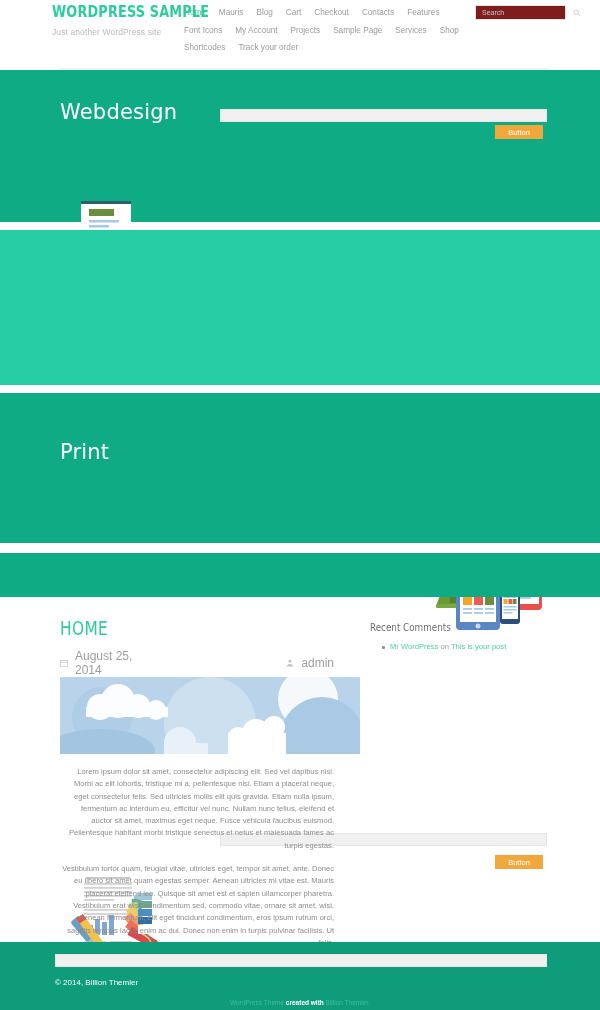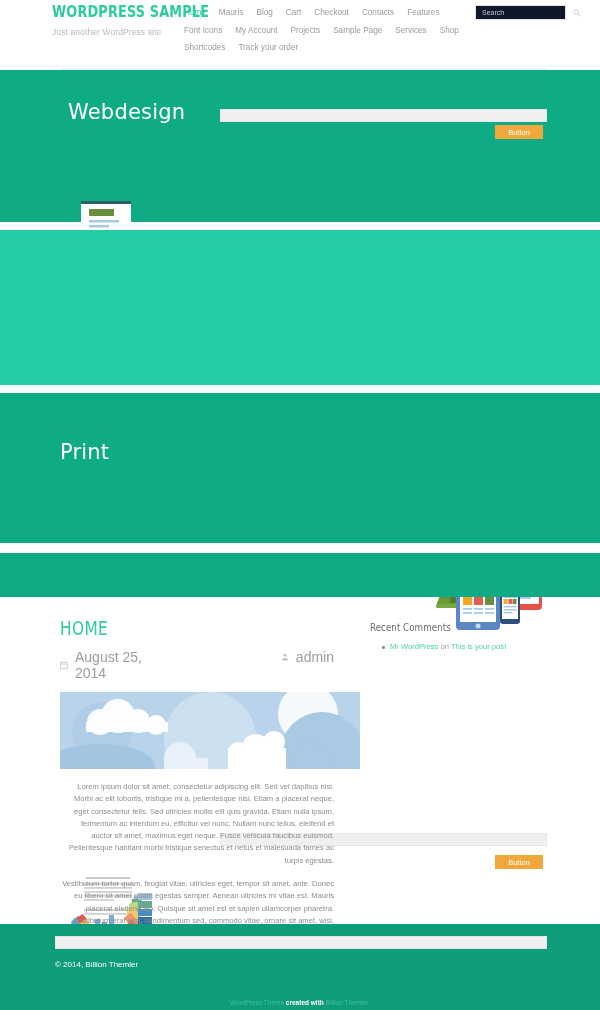--- a/index.html
+++ b/index.html
@@ -22,21 +22,21 @@
   }
   .brand-tag { margin-top:6px; font-size:8.5px; color:#b9b9b9; letter-spacing:.1px; }
 
   .nav { position:absolute; left:184px; top:8px; width:268px; }
   .nav-row { display:flex; flex-wrap:nowrap; margin-bottom:8.5px; }
   .nav-item { font-size:8.2px; color:#9a9a9a; margin-right:13px; white-space:nowrap; cursor:pointer; }
   .nav-item.active { color:#2ecb9f; }
 
   .searchbox {
     position:absolute; right:34px; top:5px; width:91px; height:15px;
-    border:1px solid #e2e2e2; background:#0f172a; display:flex; align-items:center;
+    border:1px solid #e2e2e2; background:#7f1d1d; display:flex; align-items:center;
   }
   .searchbox input {
     border:none; outline:none; flex:1; height:13px; font-size:7px; color:#9a9a9a;
     padding-left:6px; background:transparent; font-family:"Liberation Sans", sans-serif;
   }
   .searchbox input::placeholder { color:#c9c9c9; }
   .search-ico { width:14px; display:flex; align-items:center; justify-content:center; color:#c4c4c4; }
 
   
   .subbar { position:absolute; left:60px; top:68px; width:488px; height:10px; background:#f1f1f1; }
@@ -55,21 +55,21 @@
   .promo-field {
     position:absolute; height:13px; background:#f0f0f0; border:1px solid #e6e6e6;
   }
   .promo-btn {
     position:absolute; height:14px; width:48px; background:#f0a83c;
     color:#fff; font-size:7.5px; display:flex; align-items:center; justify-content:center;
     cursor:pointer;
   }
 
   
-  .s1 .promo-title { left:68px; top:30px; }
+  .s1 .promo-title { left:60px; top:30px; }
   .s1 .promo-field { left:220px; top:39px; width:327px; }
   .s1 .promo-btn   { left:495px; top:55px; }
   .s1 .art { position:absolute; left:56px; top:131px; }
 
   
   .s2 .promo-title { right:60px; top:24px; }
   .s2 .promo-field { left:55px; top:274px; width:327px; }
   .s2 .promo-btn   { left:55px; top:293px; }
   .s2 .art { position:absolute; right:50px; top:306px; }
 
@@ -88,21 +88,21 @@
   .content { position:relative; padding:22px 34px 0 34px; display:flex; }
   .main-col { width:300px; padding-left:26px; }
   .side-col { width:200px; padding-left:36px; padding-top:2px; }
 
   .post-title {
     font-family:"DejaVu Sans Condensed","Liberation Sans", sans-serif;
     font-size:19px; font-weight:400; color:#2ecb9f; letter-spacing:.4px;
     line-height:1; margin-bottom:11px;
     transform: scaleX(0.9); transform-origin:left center;
   }
-  .meta { display:flex; align-items:flex-start; font-size:14px; color:#9d9d9d; margin-bottom:11px; }
+  .meta { display:flex; align-items:center; font-size:12px; color:#9d9d9d; }
   .meta .m-item { display:flex; align-items:center; }
   .meta .m-item.author { margin-left:130px; }
   .meta-ico { margin-right:7px; display:flex; align-items:center; color:#c2c2c2; }
 
   .featured { width:300px; height:77px; overflow:hidden; display:block; margin-bottom:12px; }
 
   .para { font-size:7.6px; line-height:1.62; color:#8c8c8c; margin-bottom:11px; text-align:right; }
 
   .widget-title {
     font-family:"DejaVu Sans Condensed","Liberation Sans", sans-serif;
@@ -116,21 +116,21 @@
     position:relative; padding-left:8px;
   }
   .widget li::before {
     content:""; position:absolute; left:0; top:5px;
     width:2.5px; height:2.5px; border-radius:50%; background:#8d8d8d;
   }
   .widget li .plain { color:#9a9a9a; }
   .widget li a { color:#4ccfa8; text-decoration:none; }
 
   
-  .footer { position:absolute; left:0; bottom:0; width:600px; height:86px; background:#0e9c7b; }
+  .footer { position:absolute; left:0; bottom:0; width:600px; height:68px; background:#0e9c7b; }
   .footer-field {
     position:absolute; left:55px; top:12px; width:492px; height:13px;
     background:#f0f0f0; border:1px solid #e6e6e6;
   }
   .footer-copy { position:absolute; left:55px; top:36px; font-size:8px; color:#ffffff; }
   .footer-credit {
     position:absolute; left:0; right:0; bottom:4px; text-align:center;
     font-size:6.5px; color:#3fbf9d;
   }
   .footer-credit b { color:#ffffff; font-weight:700; }

